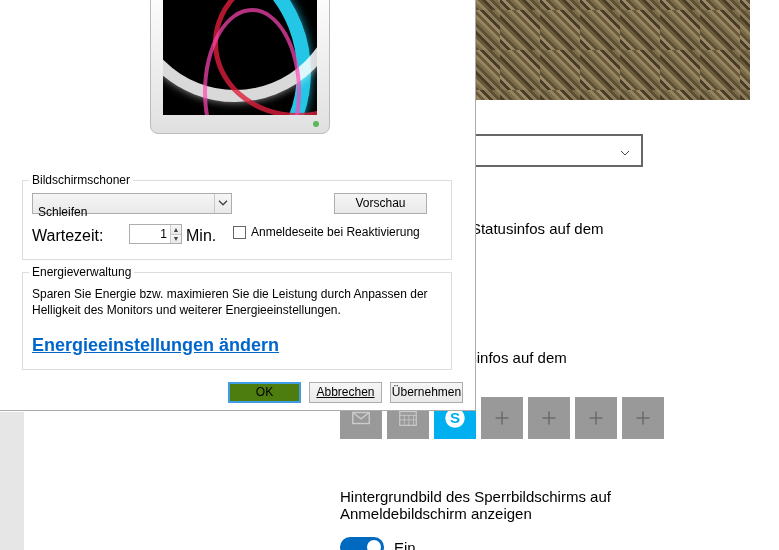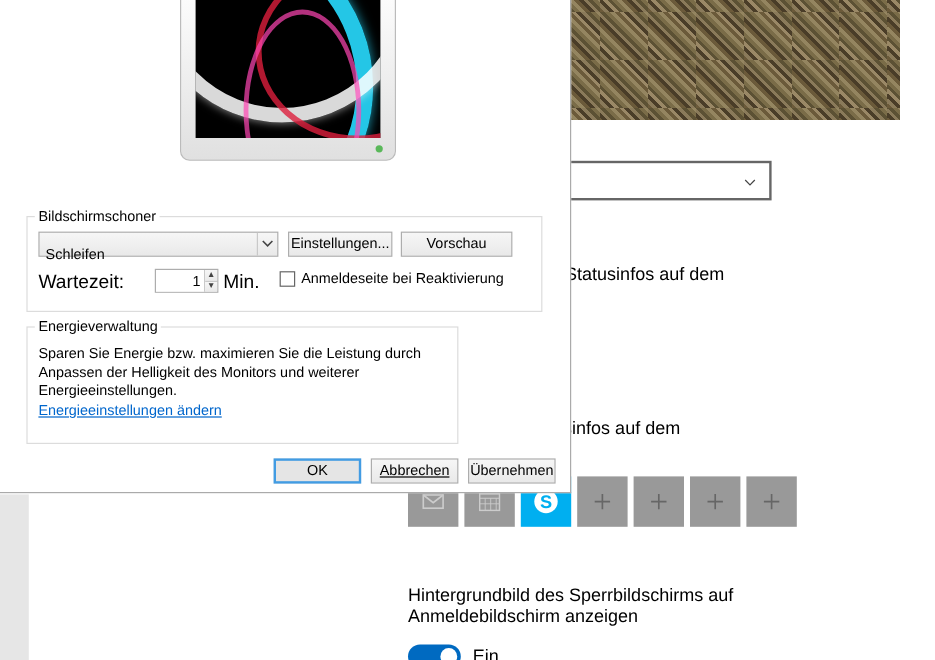--- a/index.html
+++ b/index.html
@@ -202,21 +202,21 @@
 }
 .groupbox .legend {
   position: absolute;
   top: -8px;
   left: 6px;
   background: #fff;
   padding: 0 3px;
   font-size: 12px;
 }
 .gb1 { left: 22px; top: 180px; width: 430px; height: 80px; }
-.gb2 { left: 22px; top: 272px; width: 360px; height: 98px; }
+.gb2 { left: 22px; top: 272px; width: 430px; height: 98px; }
 
 .dd {
   position: absolute;
   height: 21px;
   border: 1px solid #adadad;
   background: linear-gradient(#f6f6f6, #e9e9e9);
   box-sizing: border-box;
   display: flex;
   align-items: center;
   font-size: 12px;
@@ -315,37 +315,38 @@
   top: 14px;
   right: 9px;
   font-size: 12px;
   line-height: 1.3;
 }
 .link {
   position: absolute;
   left: 9px;
   top: 62px;
   color: #0066cc;
-  font-size: 12px;
+  font-size: 18px;
   text-decoration: underline;
+  font-weight: bold;
 }
 
 .dlg-btn {
   position: absolute;
   height: 21px;
   border: 1px solid #adadad;
   background: linear-gradient(#f6f6f6, #e9e9e9);
   box-sizing: border-box;
   font-size: 12px;
   text-align: center;
   line-height: 19px;
 }
 .dlg-btn.def {
   border: 2px solid #429ce3;
-  background: #e5e5e5;
+  background: #4d7c0f;
   line-height: 17px;
 }
 .ok { left: 228px; top: 382px; width: 73px; }
 .cancel { left: 309px; top: 382px; width: 73px; text-decoration: underline; }
 .apply { left: 390px; top: 382px; width: 73px; }
 
 .gray-panel {
   position: absolute;
   left: 0;
   top: 412px;
@@ -454,21 +455,20 @@
 
     <div class="dd dd1">
       <span>Schleifen</span>
       <div class="chev">
         <svg viewBox="0 0 12 12">
             <polyline points="3,4 6,7 9,4" fill="none" stroke="#444" stroke-width="1"></polyline>
           </svg>
       </div>
     </div>
 
-    <div class="btn btn1">Einstellungen...</div>
     <div class="btn btn2">Vorschau</div>
 
     <div class="wait-label">Wartezeit:</div>
     <div class="spin">
       <input type="text" value="1" style="">
       <div class="arrows">
         <div class="arr">▲</div>
         <div class="arr">▼</div>
       </div>
     </div>

